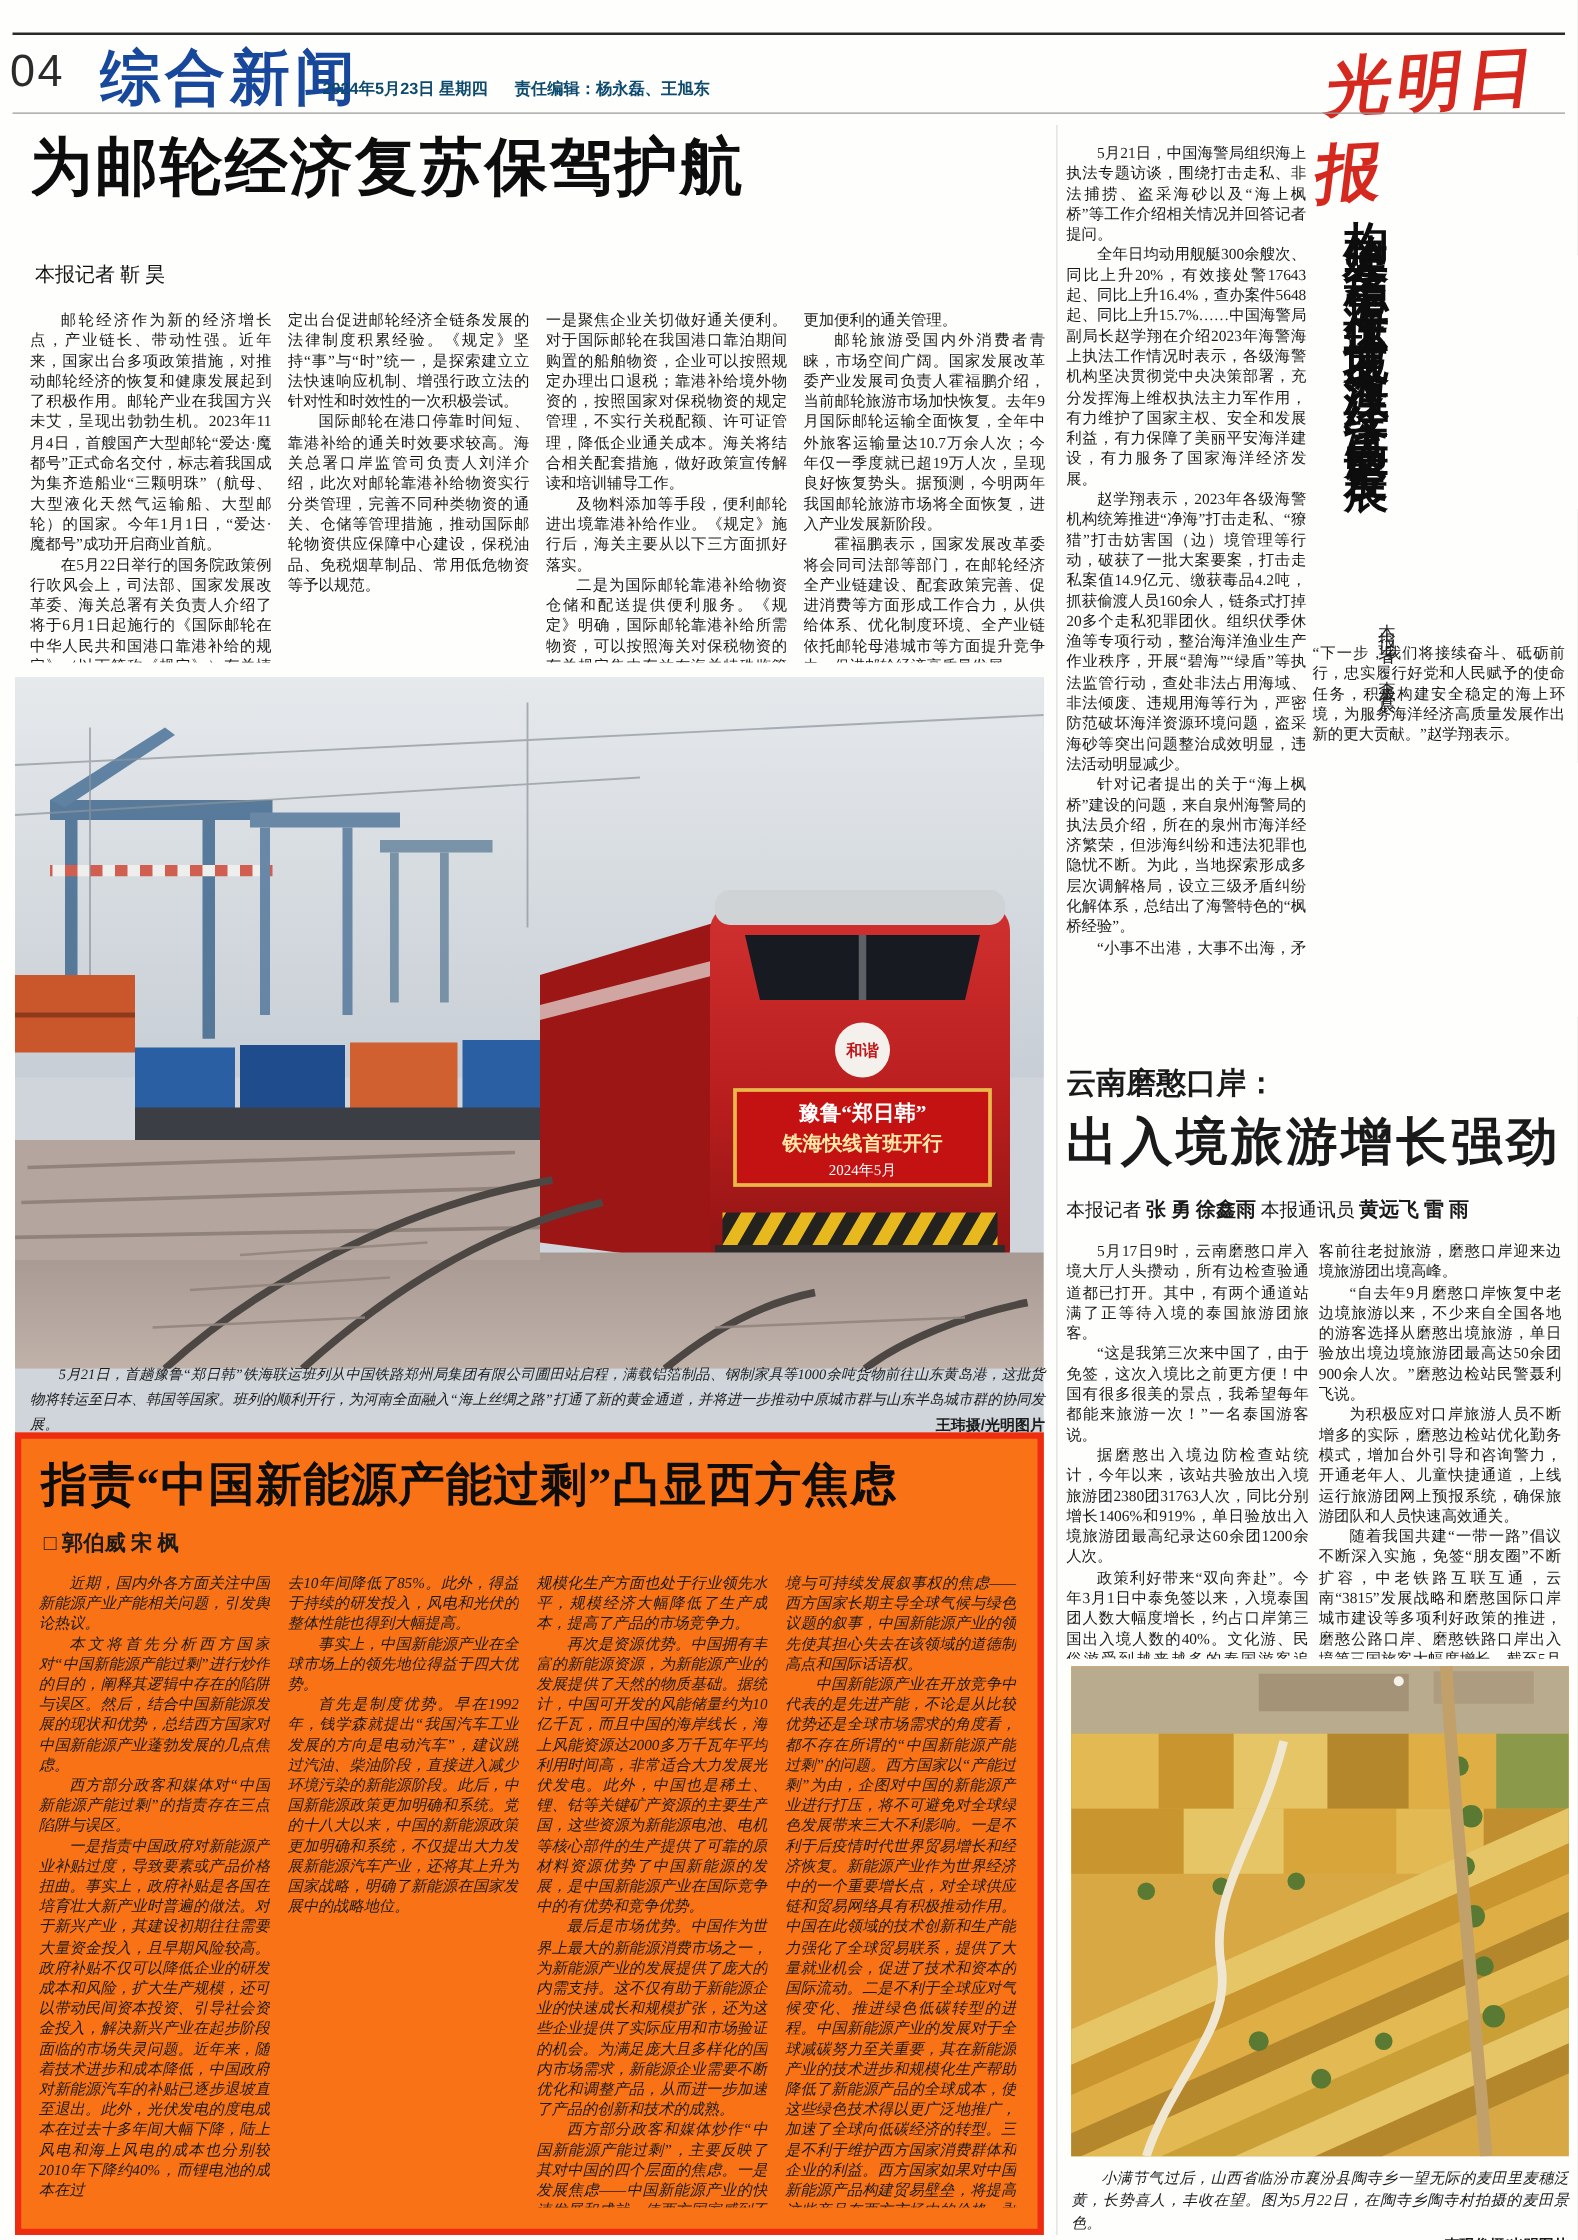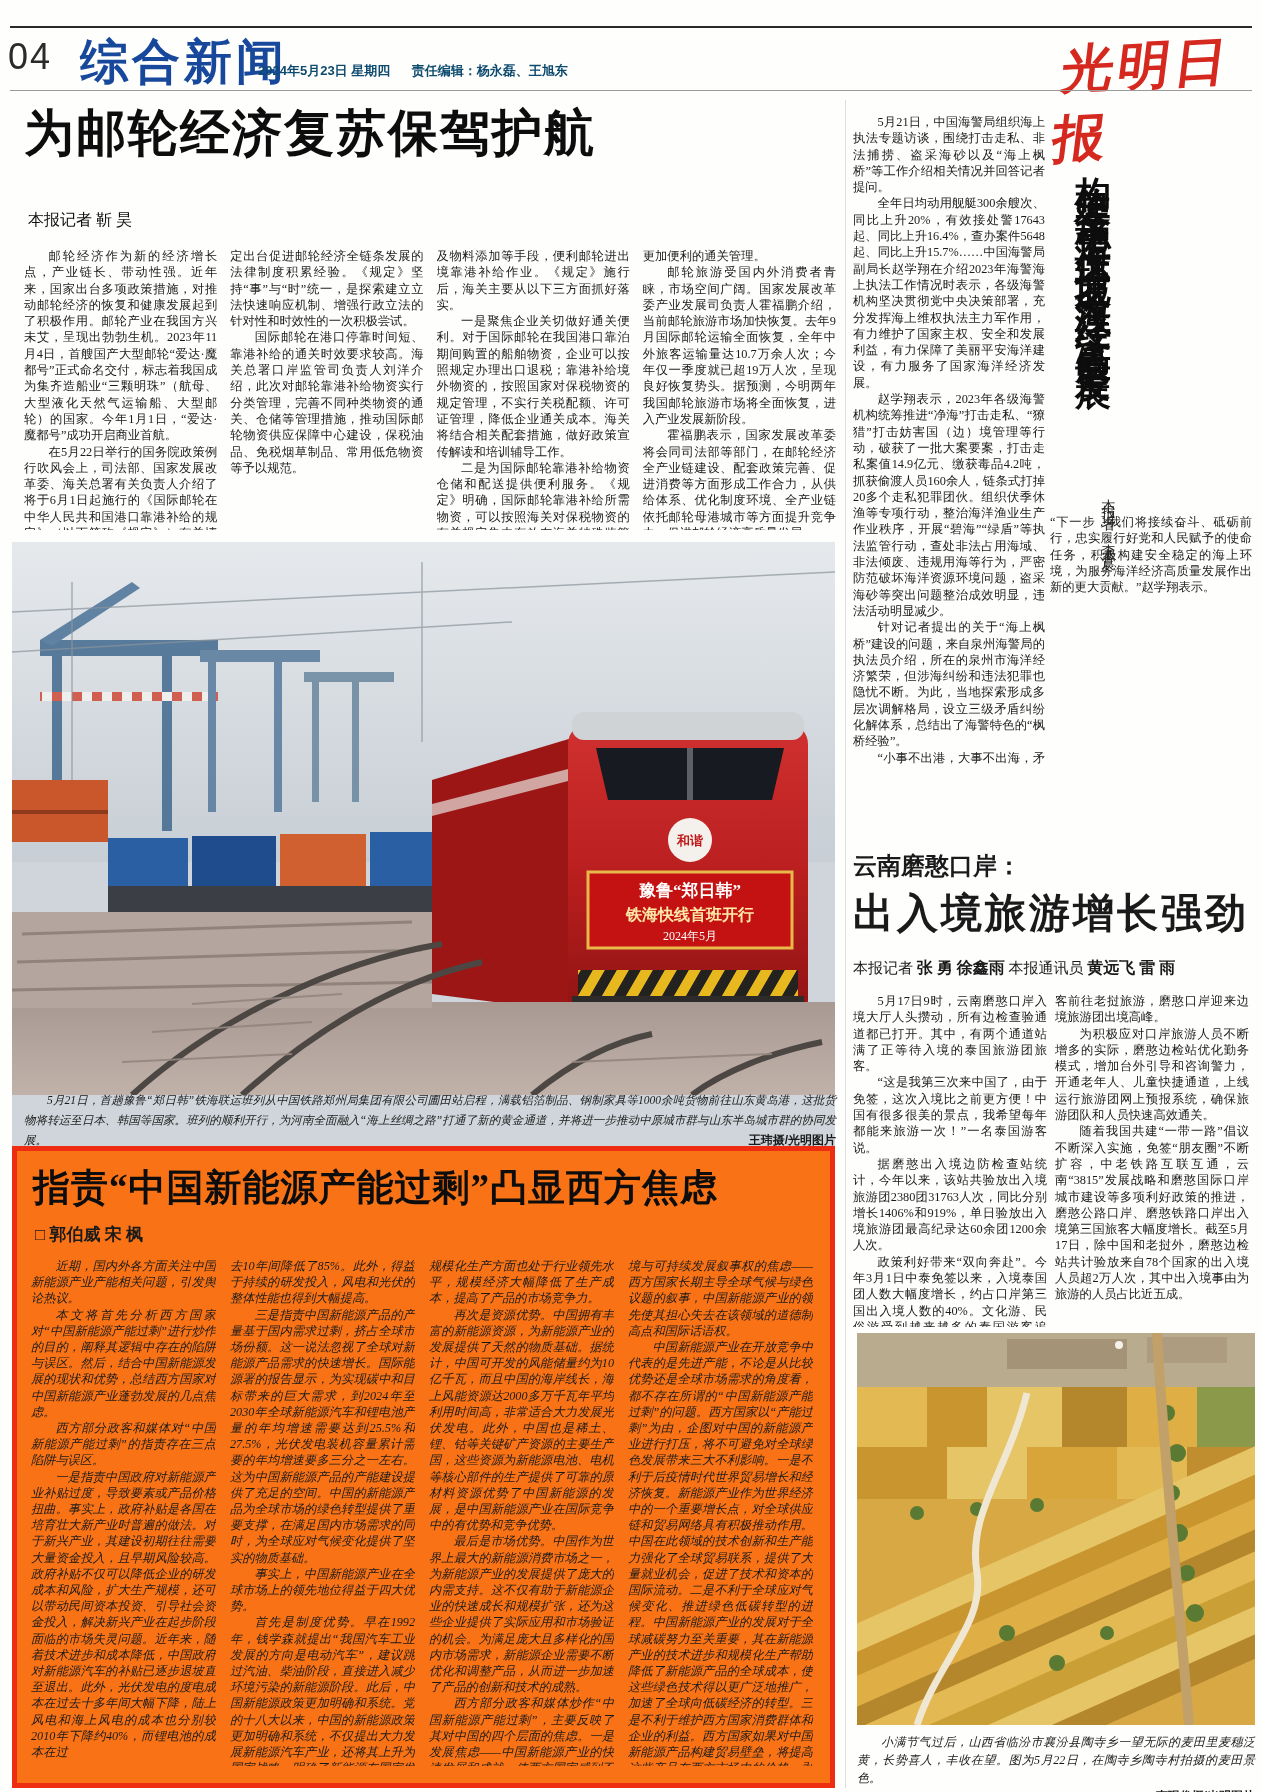--- a/index.html
+++ b/index.html
@@ -83,22 +83,22 @@
   <div class="abs cruise-body">
     <div class="col bodycol">
         <p>邮轮经济作为新的经济增长点，产业链长、带动性强。近年来，国家出台多项政策措施，对推动邮轮经济的恢复和健康发展起到了积极作用。邮轮产业在我国方兴未艾，呈现出勃勃生机。2023年11月4日，首艘国产大型邮轮“爱达·魔都号”正式命名交付，标志着我国成为集齐造船业“三颗明珠”（航母、大型液化天然气运输船、大型邮轮）的国家。今年1月1日，“爱达·魔都号”成功开启商业首航。</p>
         <p>在5月22日举行的国务院政策例行吹风会上，司法部、国家发展改革委、海关总署有关负责人介绍了将于6月1日起施行的《国际邮轮在中华人民共和国港口靠港补给的规定》（以下简称《规定》）有关情况。</p>
       </div>
     <div class="col bodycol cont">
         <p>定出台促进邮轮经济全链条发展的法律制度积累经验。《规定》坚持“事”与“时”统一，是探索建立立法快速响应机制、增强行政立法的针对性和时效性的一次积极尝试。</p>
         <p>国际邮轮在港口停靠时间短、靠港补给的通关时效要求较高。海关总署口岸监管司负责人刘洋介绍，此次对邮轮靠港补给物资实行分类管理，完善不同种类物资的通关、仓储等管理措施，推动国际邮轮物资供应保障中心建设，保税油品、免税烟草制品、常用低危物资等予以规范。</p>
       </div>
     <div class="col bodycol cont">
+        <p>一是聚焦企业关切做好通关便利。对于国际邮轮在我国港口靠泊期间购置的船舶物资，企业可以按照规定办理出口退税；靠港补给境外物资的，按照国家对保税物资的规定管理，不实行关税配额、许可证管理，降低企业通关成本。海关将结合相关配套措施，做好政策宣传解读和培训辅导工作。</p>
         <p>及物料添加等手段，便利邮轮进出境靠港补给作业。《规定》施行后，海关主要从以下三方面抓好落实。</p>
-        <p>一是聚焦企业关切做好通关便利。对于国际邮轮在我国港口靠泊期间购置的船舶物资，企业可以按照规定办理出口退税；靠港补给境外物资的，按照国家对保税物资的规定管理，不实行关税配额、许可证管理，降低企业通关成本。海关将结合相关配套措施，做好政策宣传解读和培训辅导工作。</p>
         <p>二是为国际邮轮靠港补给物资仓储和配送提供便利服务。《规定》明确，国际邮轮靠港补给所需物资，可以按照海关对保税物资的有关规定集中存放在海关特殊监管区域或者保税监管场所，在物资的仓储、分拣、配送、装卸等方面提供便利条件。</p>
       </div>
     <div class="col bodycol cont">
         <p>更加便利的通关管理。</p>
         <p>邮轮旅游受国内外消费者青睐，市场空间广阔。国家发展改革委产业发展司负责人霍福鹏介绍，当前邮轮旅游市场加快恢复。去年9月国际邮轮运输全面恢复，全年中外旅客运输量达10.7万余人次；今年仅一季度就已超19万人次，呈现良好恢复势头。据预测，今明两年我国邮轮旅游市场将全面恢复，进入产业发展新阶段。</p>
         <p>霍福鹏表示，国家发展改革委将会同司法部等部门，在邮轮经济全产业链建设、配套政策完善、促进消费等方面形成工作合力，从供给体系、优化制度环境、全产业链依托邮轮母港城市等方面提升竞争力，促进邮轮经济高质量发展。</p>
       </div>
   </div>
 
   <div class="abs mar-col1 bodycol">
@@ -232,38 +232,38 @@
   </div>
   <div class="abs mohan-body">
     <div class="col bodycol">
         <p>5月17日9时，云南磨憨口岸入境大厅人头攒动，所有边检查验通道都已打开。其中，有两个通道站满了正等待入境的泰国旅游团旅客。</p>
         <p>“这是我第三次来中国了，由于免签，这次入境比之前更方便！中国有很多很美的景点，我希望每年都能来旅游一次！”一名泰国游客说。</p>
         <p>据磨憨出入境边防检查站统计，今年以来，该站共验放出入境旅游团2380团31763人次，同比分别增长1406%和919%，单日验放出入境旅游团最高纪录达60余团1200余人次。</p>
         <p>政策利好带来“双向奔赴”。今年3月1日中泰免签以来，入境泰国团人数大幅度增长，约占口岸第三国出入境人数的40%。文化游、民俗游受到越来越多的泰国游客追捧。</p>
       </div>
     <div class="col bodycol cont">
         <p>客前往老挝旅游，磨憨口岸迎来边境旅游团出境高峰。</p>
+        <p>“自去年9月磨憨口岸恢复中老边境旅游以来，不少来自全国各地的游客选择从磨憨出境旅游，单日验放出境边境旅游团最高达50余团900余人次。”磨憨边检站民警聂利飞说。</p>
         <p>为积极应对口岸旅游人员不断增多的实际，磨憨边检站优化勤务模式，增加台外引导和咨询警力，开通老年人、儿童快捷通道，上线运行旅游团网上预报系统，确保旅游团队和人员快速高效通关。</p>
         <p>随着我国共建“一带一路”倡议不断深入实施，免签“朋友圈”不断扩容，中老铁路互联互通，云南“3815”发展战略和磨憨国际口岸城市建设等多项利好政策的推进，磨憨公路口岸、磨憨铁路口岸出入境第三国旅客大幅度增长。截至5月17日，除中国和老挝外，磨憨边检站共计验放来自78个国家的出入境人员超2万人次，其中出入境事由为旅游的人员占比近五成。</p>
       </div>
   </div>
 
   <div class="abs redbox">
     <div class="energy-headline">指责“中国新能源产能过剩”凸显西方焦虑</div>
     <div class="energy-byline">□  郭伯威  宋  枫</div>
     <div class="energy-body">
       <div class="col bodycol">
           <p>近期，国内外各方面关注中国新能源产业产能相关问题，引发舆论热议。</p>
           <p>本文将首先分析西方国家对“中国新能源产能过剩”进行炒作的目的，阐释其逻辑中存在的陷阱与误区。然后，结合中国新能源发展的现状和优势，总结西方国家对中国新能源产业蓬勃发展的几点焦虑。</p>
           <p>西方部分政客和媒体对“中国新能源产能过剩”的指责存在三点陷阱与误区。</p>
           <p>一是指责中国政府对新能源产业补贴过度，导致要素或产品价格扭曲。事实上，政府补贴是各国在培育壮大新产业时普遍的做法。对于新兴产业，其建设初期往往需要大量资金投入，且早期风险较高。政府补贴不仅可以降低企业的研发成本和风险，扩大生产规模，还可以带动民间资本投资、引导社会资金投入，解决新兴产业在起步阶段面临的市场失灵问题。近年来，随着技术进步和成本降低，中国政府对新能源汽车的补贴已逐步退坡直至退出。此外，光伏发电的度电成本在过去十多年间大幅下降，陆上风电和海上风电的成本也分别较2010年下降约40%，而锂电池的成本在过</p>
         </div>
       <div class="col bodycol cont">
           <p>去10年间降低了85%。此外，得益于持续的研发投入，风电和光伏的整体性能也得到大幅提高。</p>
-          <p>三是指责中国新能源产品的产量基于国内需求过剩，挤占全球市场份额。这一说法忽视了全球对新能源产品需求的快速增长。国际能源署的报告显示，为实现碳中和目标带来的巨大需求，到2024年至2030年全球新能源汽车和锂电池产量的年均增速需要达到25.5%和27.5%，光伏发电装机容量累计需要的年均增速要多三分之一左右。这为中国新能源产品的产能建设提供了充足的空间。中国的新能源产品为全球市场的绿色转型提供了重要支撑，在满足国内市场需求的同时，为全球应对气候变化提供了坚实的物质基础。</p>
           <p>事实上，中国新能源产业在全球市场上的领先地位得益于四大优势。</p>
           <p>首先是制度优势。早在1992年，钱学森就提出“我国汽车工业发展的方向是电动汽车”，建议跳过汽油、柴油阶段，直接进入减少环境污染的新能源阶段。此后，中国新能源政策更加明确和系统。党的十八大以来，中国的新能源政策更加明确和系统，不仅提出大力发展新能源汽车产业，还将其上升为国家战略，明确了新能源在国家发展中的战略地位。</p>
         </div>
       <div class="col bodycol cont">
           <p>规模化生产方面也处于行业领先水平，规模经济大幅降低了生产成本，提高了产品的市场竞争力。</p>
           <p>再次是资源优势。中国拥有丰富的新能源资源，为新能源产业的发展提供了天然的物质基础。据统计，中国可开发的风能储量约为10亿千瓦，而且中国的海岸线长，海上风能资源达2000多万千瓦年平均利用时间高，非常适合大力发展光伏发电。此外，中国也是稀土、锂、钴等关键矿产资源的主要生产国，这些资源为新能源电池、电机等核心部件的生产提供了可靠的原材料资源优势了中国新能源的发展，是中国新能源产业在国际竞争中的有优势和竞争优势。</p>
           <p>最后是市场优势。中国作为世界上最大的新能源消费市场之一，为新能源产业的发展提供了庞大的内需支持。这不仅有助于新能源企业的快速成长和规模扩张，还为这些企业提供了实际应用和市场验证的机会。为满足庞大且多样化的国内市场需求，新能源企业需要不断优化和调整产品，从而进一步加速了产品的创新和技术的成熟。</p>
           <p>西方部分政客和媒体炒作“中国新能源产能过剩”，主要反映了其对中国的四个层面的焦虑。一是发展焦虑——中国新能源产业的快速发展和成就，使西方国家感到不安；二是对关键的技术和标准的焦虑——担心中国的市场影响力特别是新能源产品在全球市场的领先，担心这将削弱其优势；三是对国际格局变化的焦虑——西方国家担心中国在新能源领域的领先，中国新能源技术标准产生更大的国际影响力和话语体系，弱化西方在该领域的话语权。四是环</p>
         </div>
       <div class="col bodycol cont">

